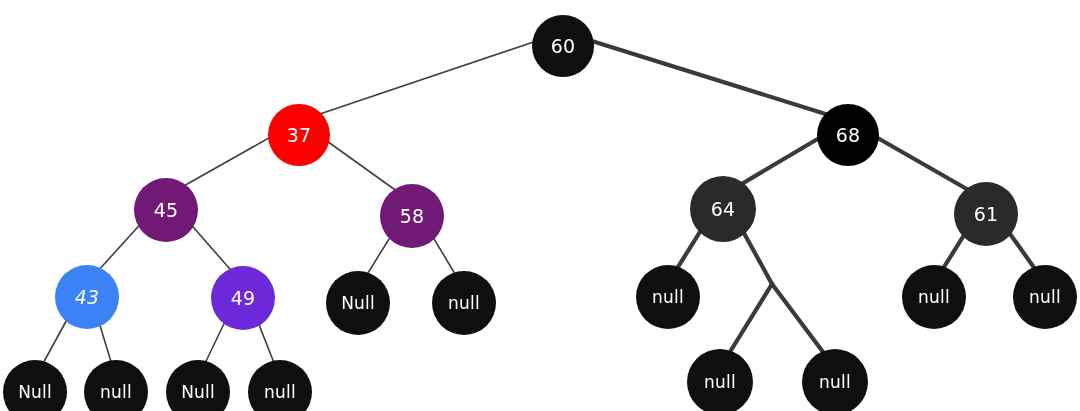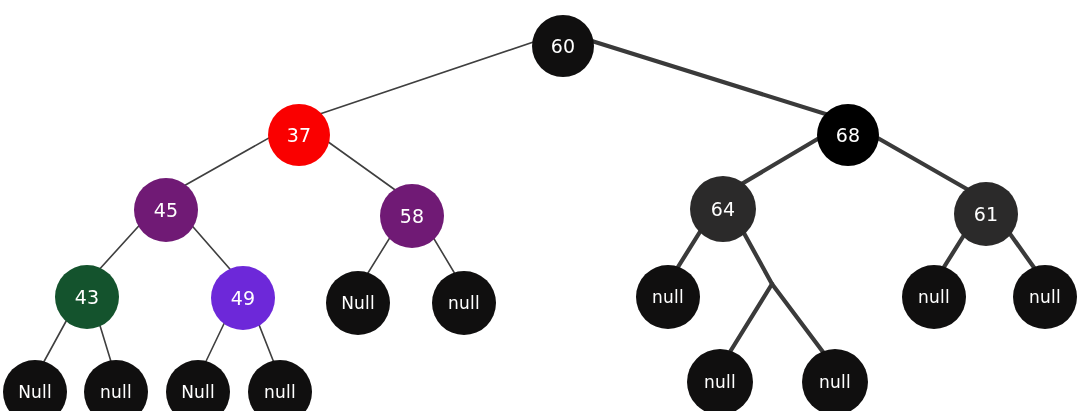--- a/index.html
+++ b/index.html
@@ -91,21 +91,21 @@
       </div>
       <div class="tree-node node-value" style="left: 380px; top: 170px; width: 64px; height: 64px; background: #701a75;">
         <span class="node-label">58</span>
       </div>
       <div class="tree-node node-value" style="left: 690px; top: 162px; width: 66px; height: 66px; background: rgb(43, 42, 42);">
         <span class="node-label">64</span>
       </div>
       <div class="tree-node node-value" style="left: 954px; top: 168px; width: 64px; height: 64px; background: rgb(43, 42, 42);">
         <span class="node-label">61</span>
       </div>
-      <div class="tree-node node-value" style="left: 55px; top: 251px; width: 64px; height: 64px; background: #14532d;">
+      <div class="tree-node node-value" style="left: 55px; top: 251px; width: 64px; height: 64px; background: #3b82f6; font-style: italic;">
         <span class="node-label">43</span>
       </div>
       <div class="tree-node node-value" style="left: 211px; top: 252px; width: 64px; height: 64px; background: #6d28d9;">
         <span class="node-label">49</span>
       </div>
       <div class="tree-node node-nil" style="left: 326px; top: 257px; width: 64px; height: 64px; background: rgb(16, 15, 15);">
         <span class="node-label">Null</span>
       </div>
       <div class="tree-node node-nil" style="left: 432px; top: 257px; width: 64px; height: 64px; background: rgb(16, 15, 15);">
         <span class="node-label">null</span>

